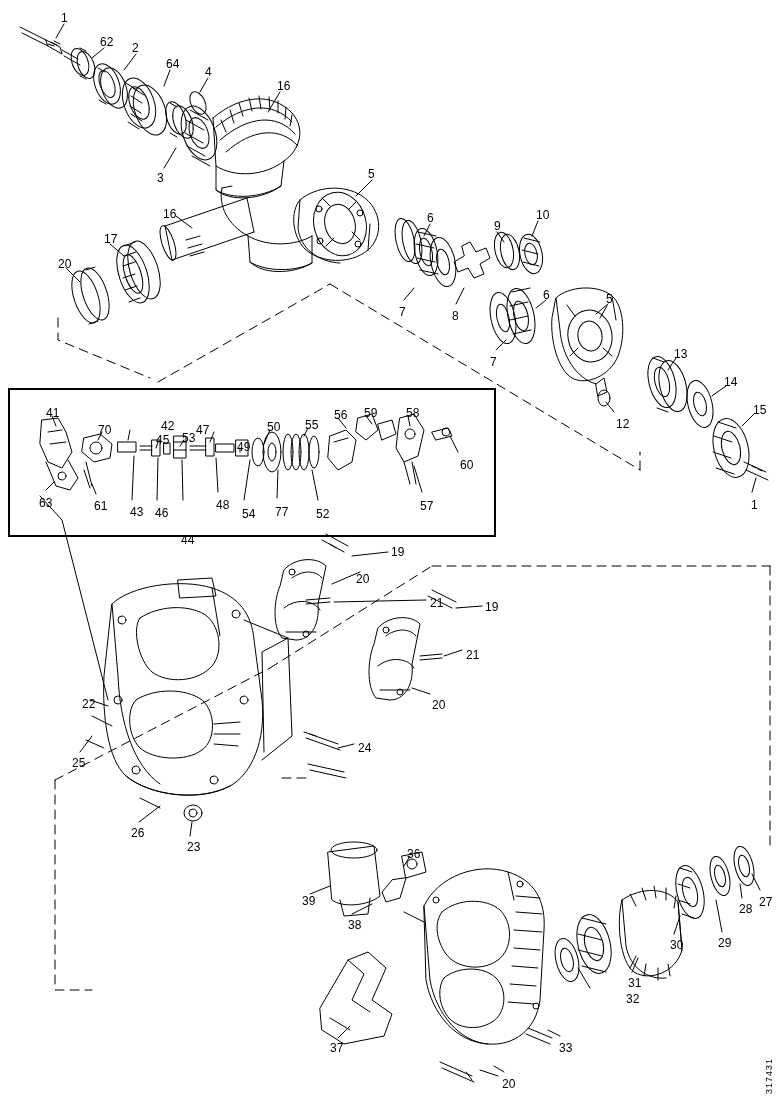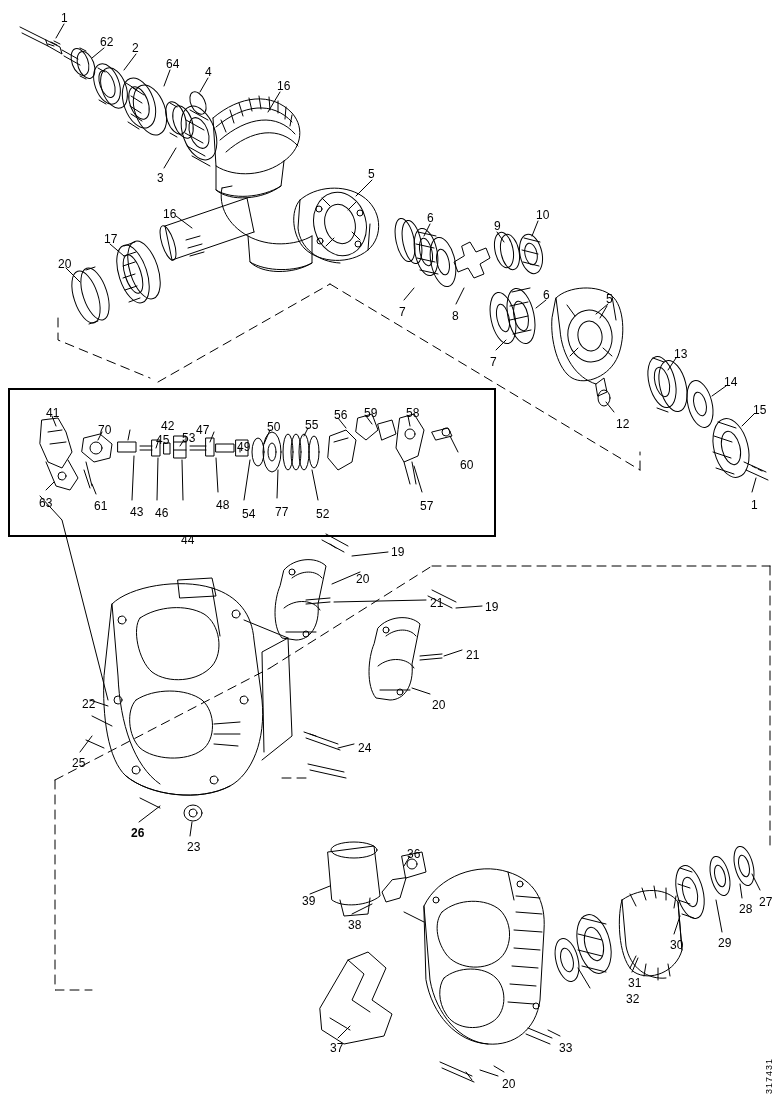--- a/index.html
+++ b/index.html
@@ -457,21 +457,21 @@
       <div class="callout" style="left: 420px; top: 500px;">57</div>
       <div class="callout" style="left: 391px; top: 546px;">19</div>
       <div class="callout" style="left: 356px; top: 573px;">20</div>
       <div class="callout" style="left: 430px; top: 597px;">21</div>
       <div class="callout" style="left: 485px; top: 601px;">19</div>
       <div class="callout" style="left: 466px; top: 649px;">21</div>
       <div class="callout" style="left: 432px; top: 699px;">20</div>
       <div class="callout" style="left: 82px; top: 698px;">22</div>
       <div class="callout" style="left: 72px; top: 757px;">25</div>
       <div class="callout" style="left: 358px; top: 742px;">24</div>
-      <div class="callout" style="left: 131px; top: 827px; font-weight: bold;">26</div>
+      <div class="callout" style="left: 131px; top: 827px;">26</div>
       <div class="callout" style="left: 187px; top: 841px;">23</div>
       <div class="callout" style="left: 302px; top: 895px;">39</div>
       <div class="callout" style="left: 348px; top: 919px;">38</div>
       <div class="callout" style="left: 407px; top: 848px;">36</div>
       <div class="callout" style="left: 330px; top: 1042px;">37</div>
       <div class="callout" style="left: 470px; top: 1112px;">35</div>
       <div class="callout" style="left: 502px; top: 1078px;">20</div>
       <div class="callout" style="left: 559px; top: 1042px;">33</div>
       <div class="callout" style="left: 586px; top: 993px; margin-left: 40px;">32</div>
       <div class="callout" style="left: 628px; top: 977px;">31</div>

